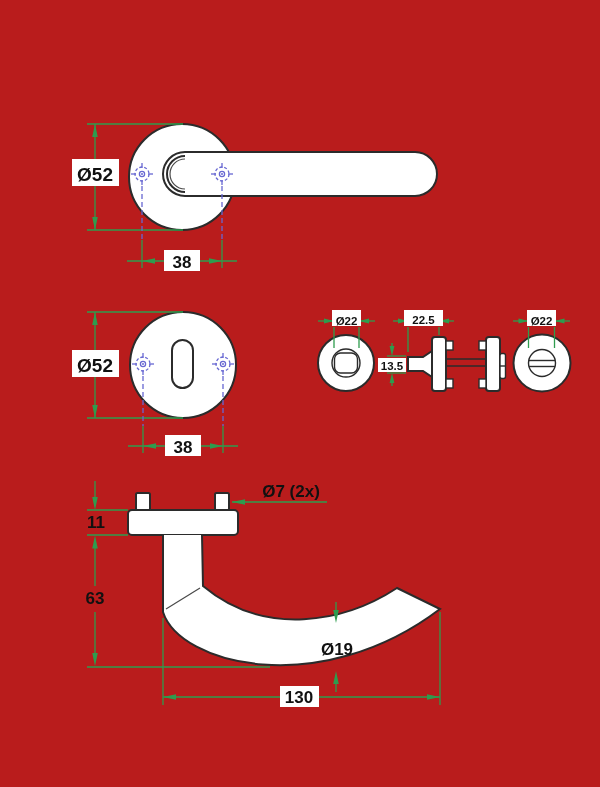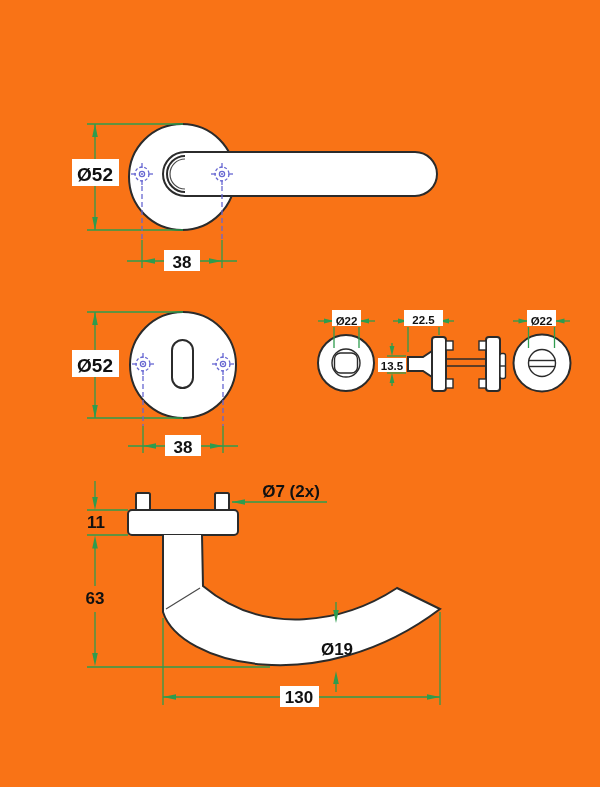--- a/index.html
+++ b/index.html
@@ -1,16 +1,16 @@
 <!DOCTYPE html>
 <html><head>
 <meta charset="utf-8">
 <style>
   html,body{margin:0;padding:0;background:#ffffff;}
-  .stage{position:relative;width:600px;height:787px;background:#f97316;overflow:hidden;}
+  .stage{position:relative;width:600px;height:787px;background:#b91c1c;overflow:hidden;}
   svg{display:block;}
   text{font-family:"Liberation Sans", sans-serif;font-weight:bold;fill:#111111;}
   .dim-big{font-size:17px;}
   .dim-huge{font-size:19px;}
   .dim-small{font-size:11.5px;}
   .outline{stroke:#2b2b2b;stroke-width:2;fill:none;}
   .outline-fill{stroke:#2b2b2b;stroke-width:2;fill:#ffffff;}
   .thin{stroke:#2b2b2b;stroke-width:1.4;fill:none;}
   .thin-fill{stroke:#2b2b2b;stroke-width:1.4;fill:#ffffff;}
   .inner-line{stroke:#4a4a4a;stroke-width:1.2;fill:none;}

